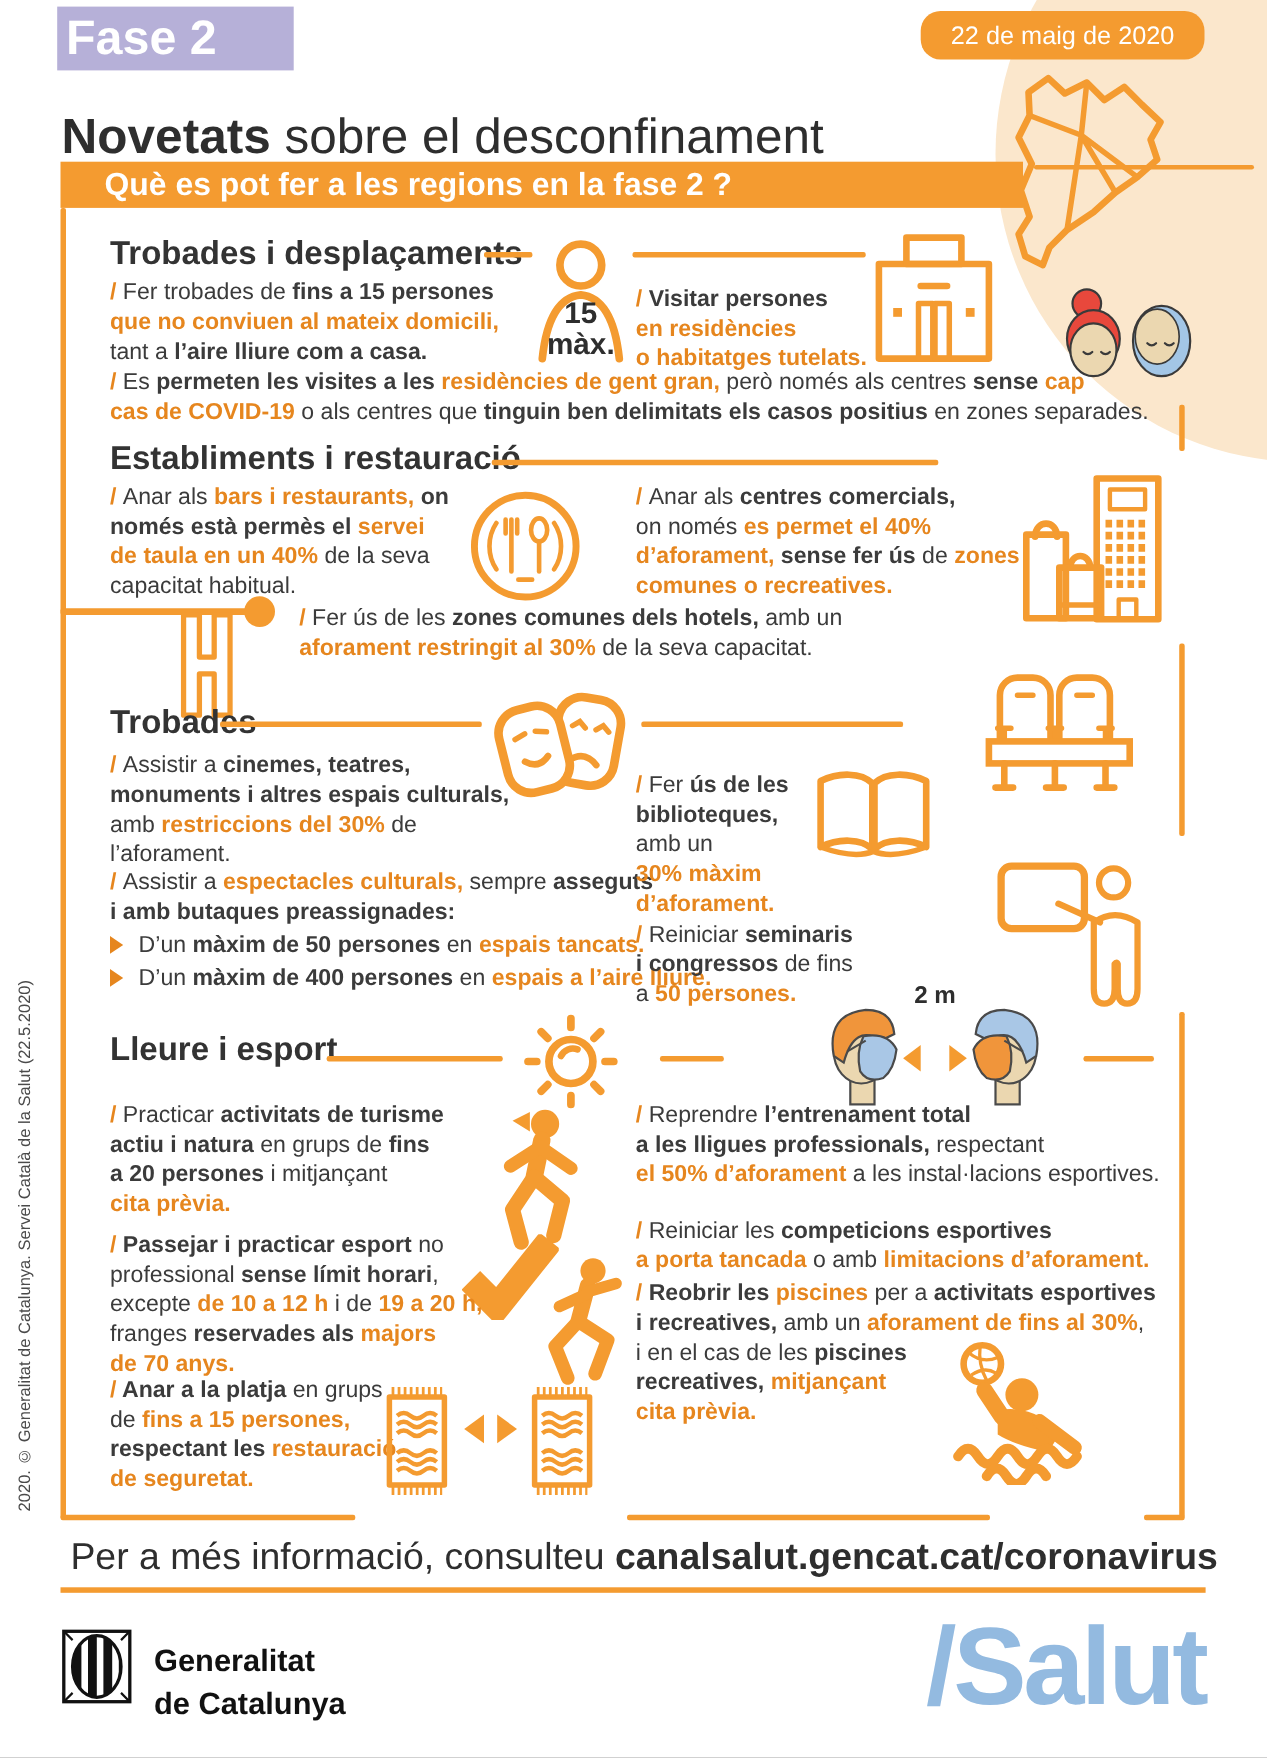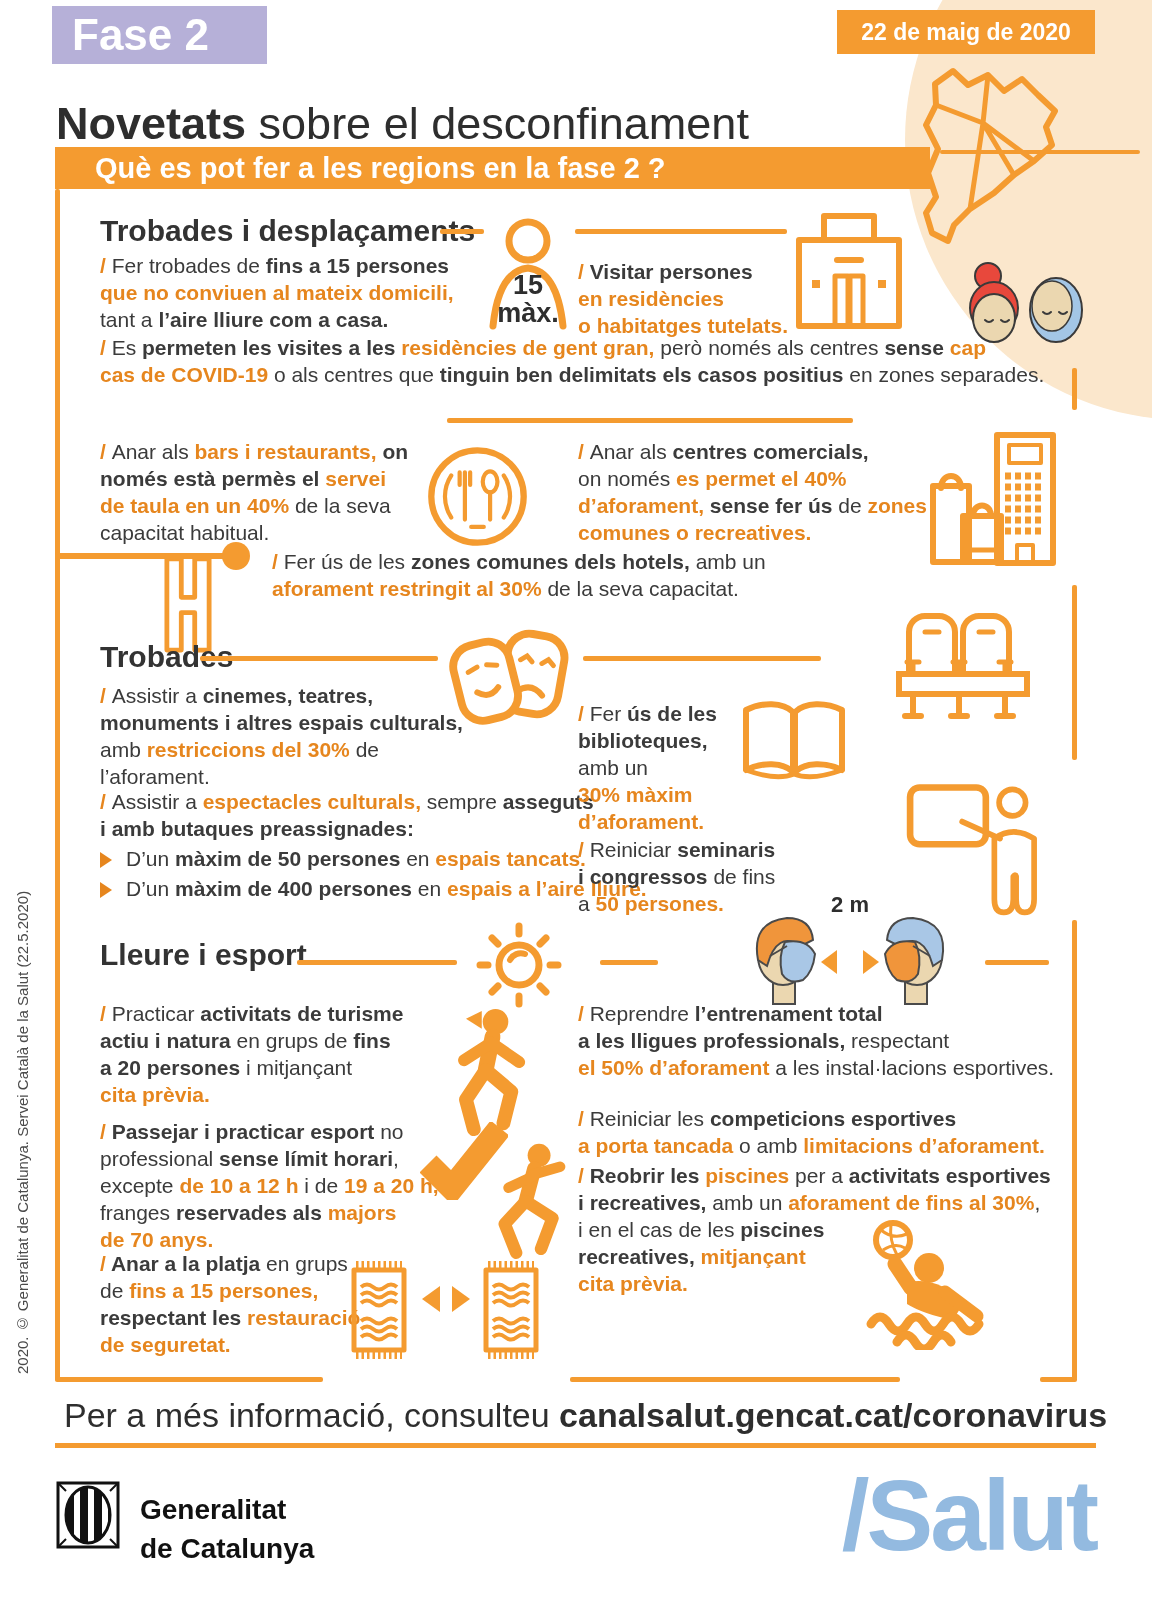--- a/index.html
+++ b/index.html
@@ -11,23 +11,23 @@
     --blue:#93BAE0;
     --skin:#EBD7B0;
   }
   html,body{margin:0;padding:0;background:#888;}
   .canvas{position:relative;width:1152px;height:1598px;background:#fff;overflow:hidden;
           font-family:"Liberation Sans", sans-serif;color:var(--ink);margin:0 auto;}
   .abs{position:absolute;}
   .hline{position:absolute;height:5px;background:var(--orange);border-radius:2px;}
   .vline{position:absolute;width:5px;background:var(--orange);border-radius:2px;}
   .badge-purple{position:absolute;left:52px;top:6px;width:215px;height:58px;background:var(--purple);
-    color:#fff;font-weight:bold;font-size:44px;line-height:58px;padding-left:20px;box-sizing:border-box;}
+    color:#fff;font-weight:bold;font-size:44px;line-height:58px;padding-left:8px;box-sizing:border-box;}
   .badge-date{position:absolute;left:837px;top:10px;width:258px;height:44px;background:var(--orange);
-    color:#fff;font-weight:bold;font-size:23px;line-height:44px;text-align:center;}
+    color:#fff;font-weight:normal;font-size:23px;line-height:44px;text-align:center;border-radius:18px;}
   .page-title{position:absolute;left:56px;top:74px;font-size:45px;color:#2e2e2e;margin-top:24px;}
   .page-title b{font-weight:bold;}
   .qbar{position:absolute;left:55px;top:147px;width:875px;height:42px;background:var(--orange);
     color:#fff;font-weight:bold;font-size:29px;line-height:42px;padding-left:40px;box-sizing:border-box;}
   .peach-circle{position:absolute;left:905px;top:-140px;width:560px;height:560px;border-radius:50%;background:var(--peach);}
   .sec-title{position:absolute;font-size:30px;font-weight:bold;color:#333;}
   .para{position:absolute;font-size:21px;line-height:27px;white-space:nowrap;}
   .seg-n{color:var(--ink);}
   .seg-b{color:var(--ink);font-weight:bold;}
   .seg-o{color:var(--otext);font-weight:bold;}
@@ -101,20 +101,21 @@
     <path d="M25,60 q4,4 8,0 M41,60 q4,4 8,0" stroke="#3a3a3a" stroke-width="2" fill="none" stroke-linecap="round"></path>
     <ellipse cx="96" cy="50" rx="26" ry="32" fill="#A3C6E6" stroke="#3a3a3a" stroke-width="2"></ellipse>
     <ellipse cx="92" cy="46" rx="20" ry="25" fill="var(--skin)" stroke="#3a3a3a" stroke-width="1.5"></ellipse>
     <path d="M83,52 q4,4 8,0 M99,52 q4,4 8,0" stroke="#3a3a3a" stroke-width="2" fill="none" stroke-linecap="round"></path>
   </svg>
 
   <div class="para" style="left:100px;top:252px;"><span class="seg-o">/ </span><span class="seg-n">Fer trobades de </span><span class="seg-b">fins a 15 persones</span><br><span class="seg-o">que no conviuen al mateix domicili,</span><br><span class="seg-n">tant a </span><span class="seg-b">l’aire lliure com a casa.</span></div>
   <div class="para" style="left:578px;top:258px;"><span class="seg-o">/ </span><span class="seg-b">Visitar persones</span><br><span class="seg-o">en residències</span><br><span class="seg-o">o habitatges tutelats.</span></div>
   <div class="para" style="left:100px;top:334px;"><span class="seg-o">/ </span><span class="seg-n">Es </span><span class="seg-b">permeten les visites a les </span><span class="seg-o">residències de gent gran,</span><span class="seg-n"> però només als centres </span><span class="seg-b">sense </span><span class="seg-o">cap</span><br><span class="seg-o">cas de COVID-19</span><span class="seg-n"> o als centres que </span><span class="seg-b">tinguin ben delimitats els casos positius</span><span class="seg-n"> en zones separades.</span></div>
 
+  <div class="sec-title" style="left:100px;top:400px;">Establiments i restauració</div>
   <div class="hline" style="left:447px;top:418px;width:406px;"></div>
 
   <svg class="icon" style="left:425px;top:444px;" width="105" height="105" viewBox="0 0 100 100">
     <circle class="st" stroke-width="6" cx="50" cy="50" r="44"></circle>
     <path class="st" stroke-width="4" d="M33,27 V39 M38,27 V39 M43,27 V39 M38,39 V72"></path>
     <ellipse class="st" stroke-width="4" cx="62" cy="36" rx="7" ry="10"></ellipse>
     <path class="st" stroke-width="4" d="M62,46 V72"></path>
     <path class="st" stroke-width="4" d="M25,30 C17,42 17,58 25,70 M75,30 C83,42 83,58 75,70 M44,79 H56"></path>
   </svg>
 

